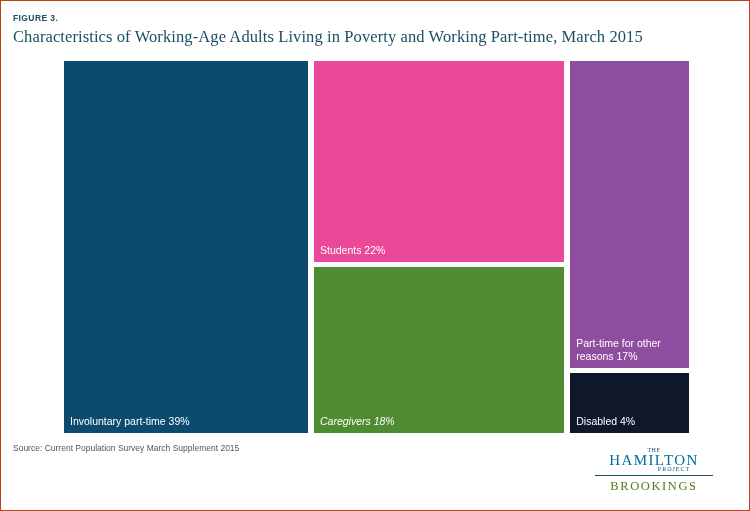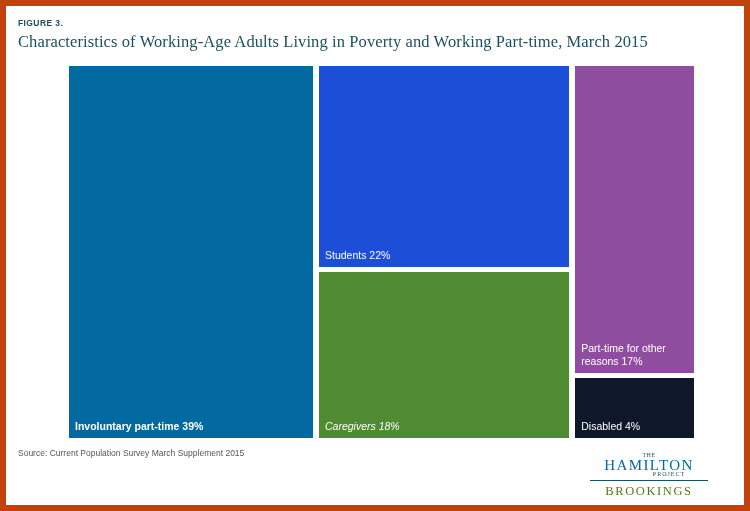--- a/index.html
+++ b/index.html
@@ -14,21 +14,21 @@
     color: #222;
     position: relative;
     overflow: hidden;
   }
   .page {
     position: absolute;
     left: 0; top: 0;
     width: 750px;
     height: 511px;
     background: #ffffff;
-    border: 6px solid #c2410c;
+    border: 1px solid #c2410c;
     box-sizing: border-box;
   }
   .fig-label {
     position: absolute;
     left: 12px;
     top: 12px;
     font-size: 8.5px;
     font-weight: bold;
     letter-spacing: 0.4px;
     color: #1f4e5f;
@@ -118,24 +118,24 @@
 </style>
 </head>
 <body>
 
 <div class="page">
 
   <div class="fig-label">FIGURE 3.</div>
   <div class="fig-title">Characteristics of Working-Age Adults Living in Poverty and Working Part-time, March 2015</div>
 
   <div class="chart-area">
-      <div class="tile" style="left: 0%; top: 0%; width: 39%; height: 100%; background: #0369a1; font-weight: bold;">
+      <div class="tile" style="left: 0%; top: 0%; width: 39%; height: 100%; background: #0c4a6e;">
         <div class="tile-label">Involuntary part-time 39%</div>
       </div>
-      <div class="tile" style="left: 40%; top: 0%; width: 40%; height: 54%; background: #1d4ed8;">
+      <div class="tile" style="left: 40%; top: 0%; width: 40%; height: 54%; background: #ec4899;">
         <div class="tile-label">Students 22%</div>
       </div>
       <div class="tile" style="left: 40%; top: 55.5%; width: 40%; height: 44.5%; background: rgb(78, 139, 49); font-style: italic;">
         <div class="tile-label">Caregivers 18%</div>
       </div>
       <div class="tile" style="left: 81%; top: 0%; width: 19%; height: 82.5%; background: rgb(142, 77, 158);">
         <div class="tile-label">Part-time for other reasons 17%</div>
       </div>
       <div class="tile" style="left: 81%; top: 84%; width: 19%; height: 16%; background: #0f172a;">
         <div class="tile-label">Disabled 4%</div>

